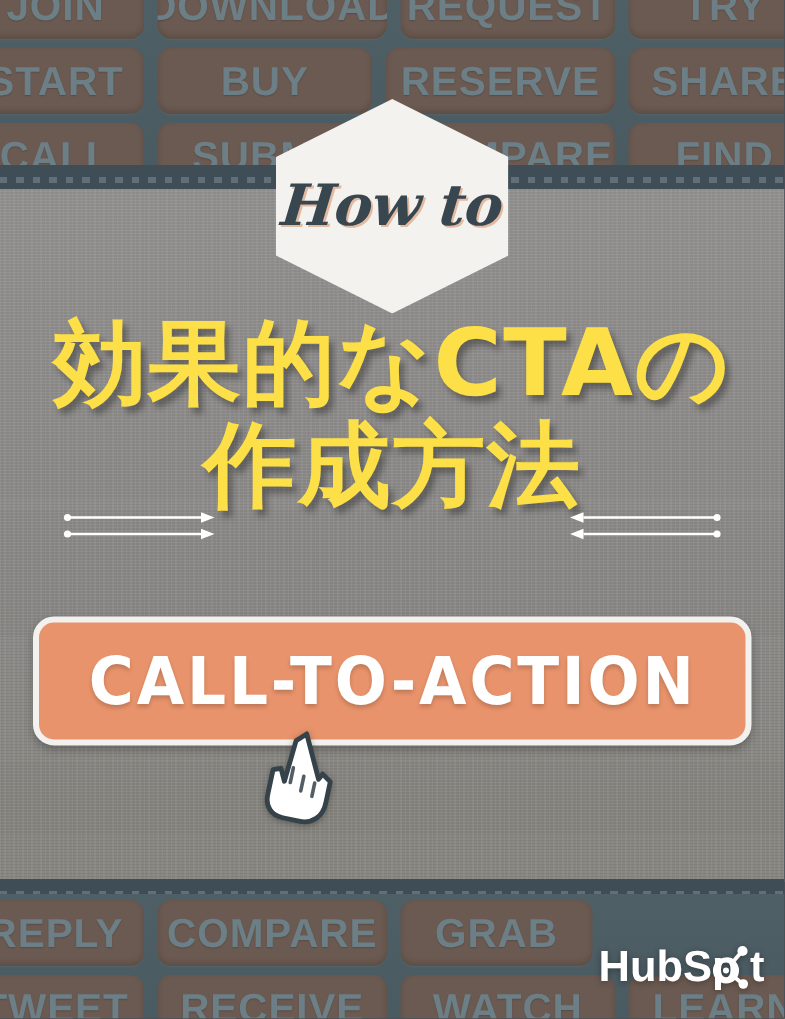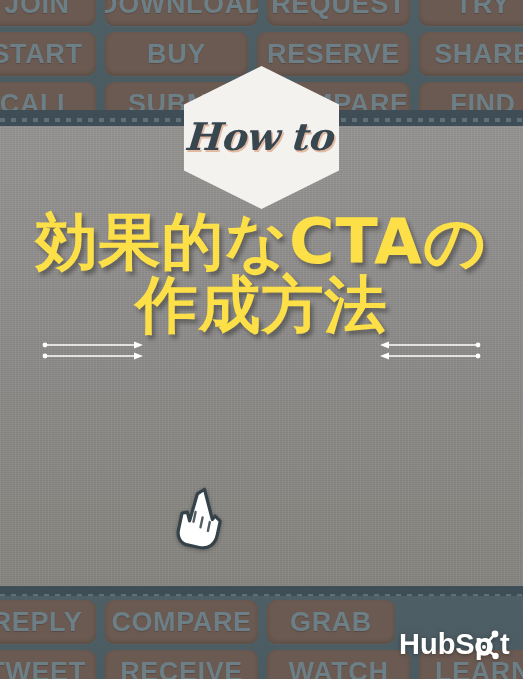--- a/index.html
+++ b/index.html
@@ -141,22 +141,24 @@
     color: #fde047;
     font-family: "DejaVu Sans", sans-serif;
     font-weight: bold;
     letter-spacing: 1px;
     text-shadow: 3px 4px 4px rgba(0,0,0,0.33);
     line-height: 1.02;
   }
   .title-line.l1 { font-size: 62px; }
   .title-line.l2 {
     font-size: 62px;
+    margin-top: 10px;
     display: inline-block;
     position: relative;
+    font-family: Liberation Mono, monospace;
   }
 
   .arrows {
     position: absolute;
     top: 340px;
     width: 107px;
     height: 22px;
     z-index: 5;
   }
   .arrows.left  { left: 42px; }
@@ -263,20 +265,25 @@
 
   <svg class="arrows right" viewBox="0 0 107 22">
     <circle cx="104" cy="5" r="2.4" fill="#ffffff"></circle>
     <line x1="103" y1="5" x2="15" y2="5" stroke="#ffffff" stroke-width="1.6"></line>
     <polygon points="15,1.5 6,5 15,8.5" fill="#ffffff"></polygon>
     <circle cx="104" cy="16" r="2.4" fill="#ffffff"></circle>
     <line x1="103" y1="16" x2="15" y2="16" stroke="#ffffff" stroke-width="1.6"></line>
     <polygon points="15,12.5 6,16 15,19.5" fill="#ffffff"></polygon>
   </svg>
 
+  <div class="cta-wrap">
+    <div class="cta-button">
+      <span class="cta-label">CALL-TO-ACTION</span>
+    </div>
+  </div>
 
   <svg class="cursor-hand" width="56" height="66" viewBox="0 0 56 66">
     <g transform="rotate(12 28 33)">
       <path d="M20 8 L26 2 L40 30 L42 26 L48 30 L48 44
                C48 54 42 60 33 60 L22 60 C14 60 9 55 9 47
                L9 30 L14 28 L18 36 Z" fill="#ffffff" stroke="#35424a" stroke-width="3.2" stroke-linejoin="round"></path>
       <path d="M22 36 L22 26" stroke="#35424a" stroke-width="2.4" stroke-linecap="round" opacity="0.85"></path>
       <path d="M30 40 L30 30" stroke="#35424a" stroke-width="2.4" stroke-linecap="round" opacity="0.85"></path>
       <path d="M38 42 L38 33" stroke="#35424a" stroke-width="2.4" stroke-linecap="round" opacity="0.85"></path>
     </g>

